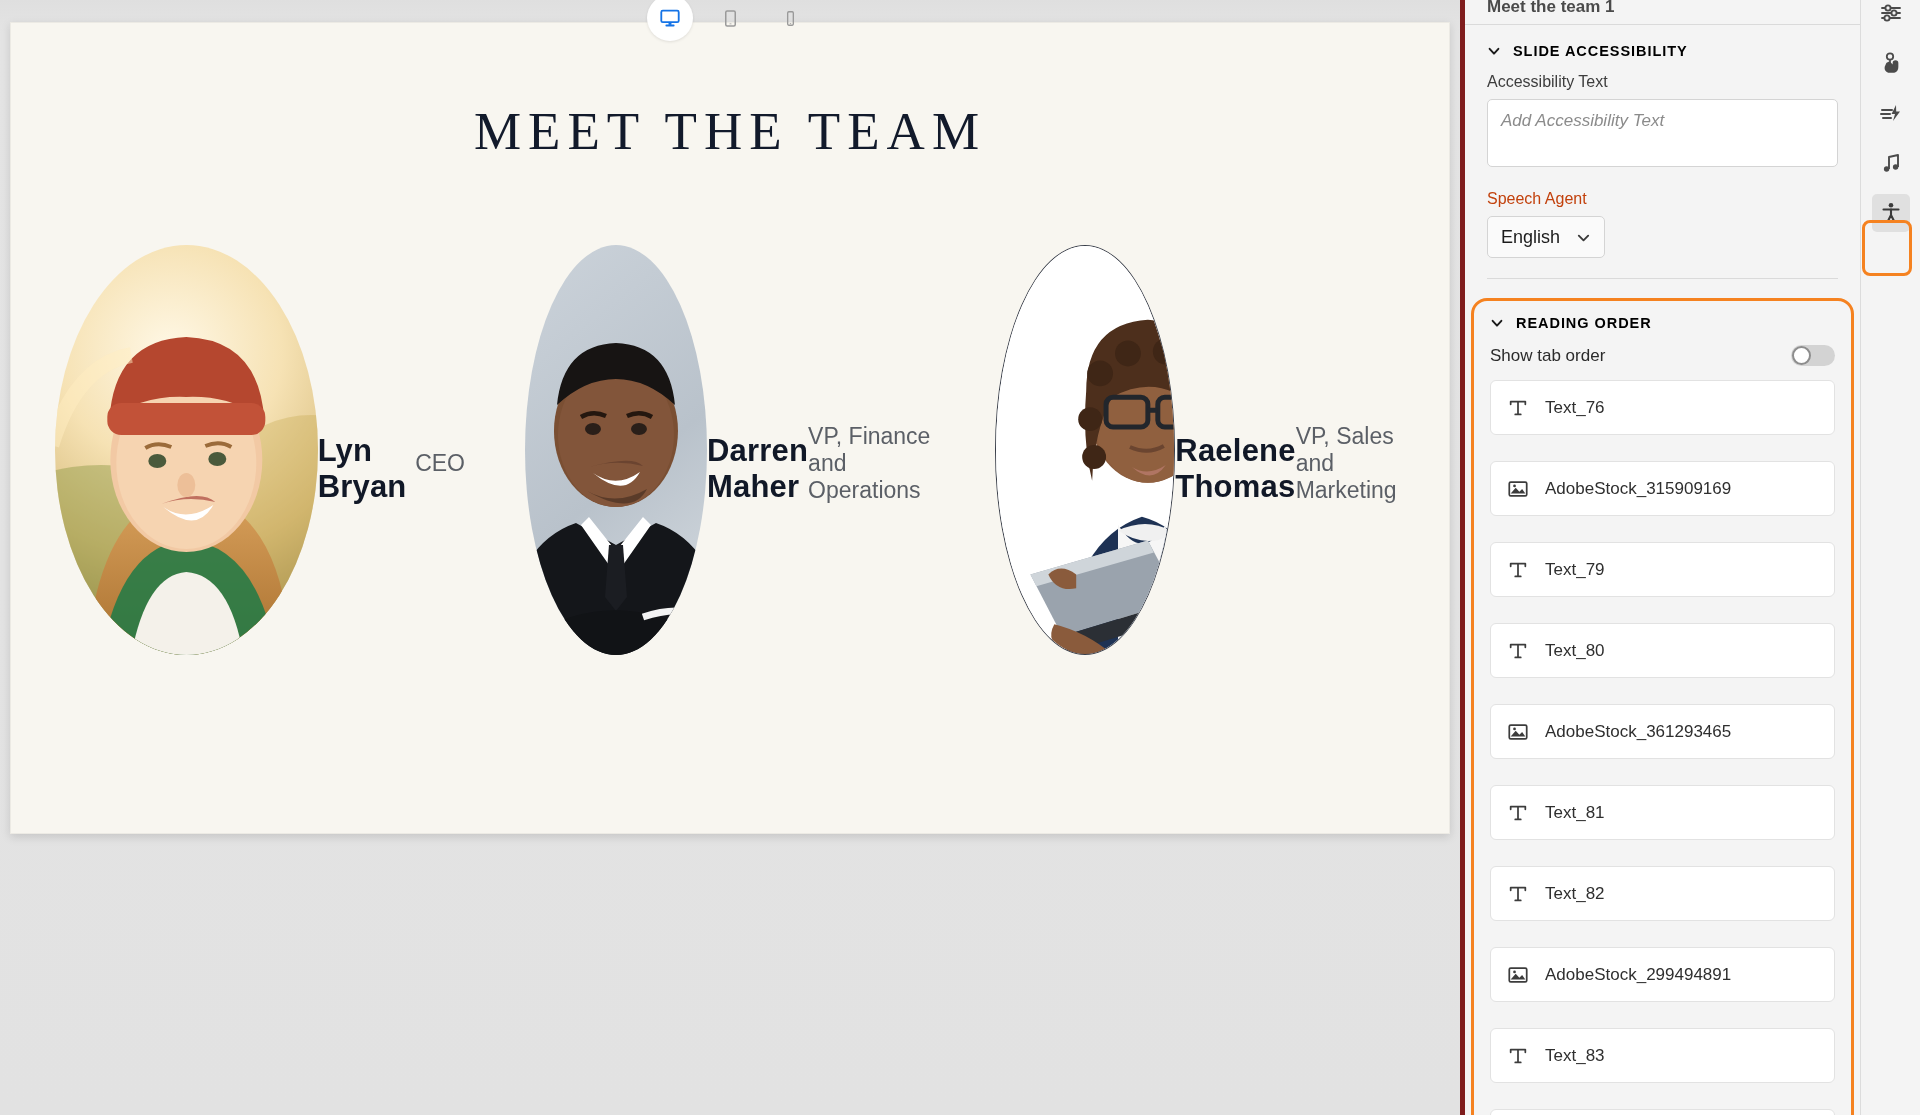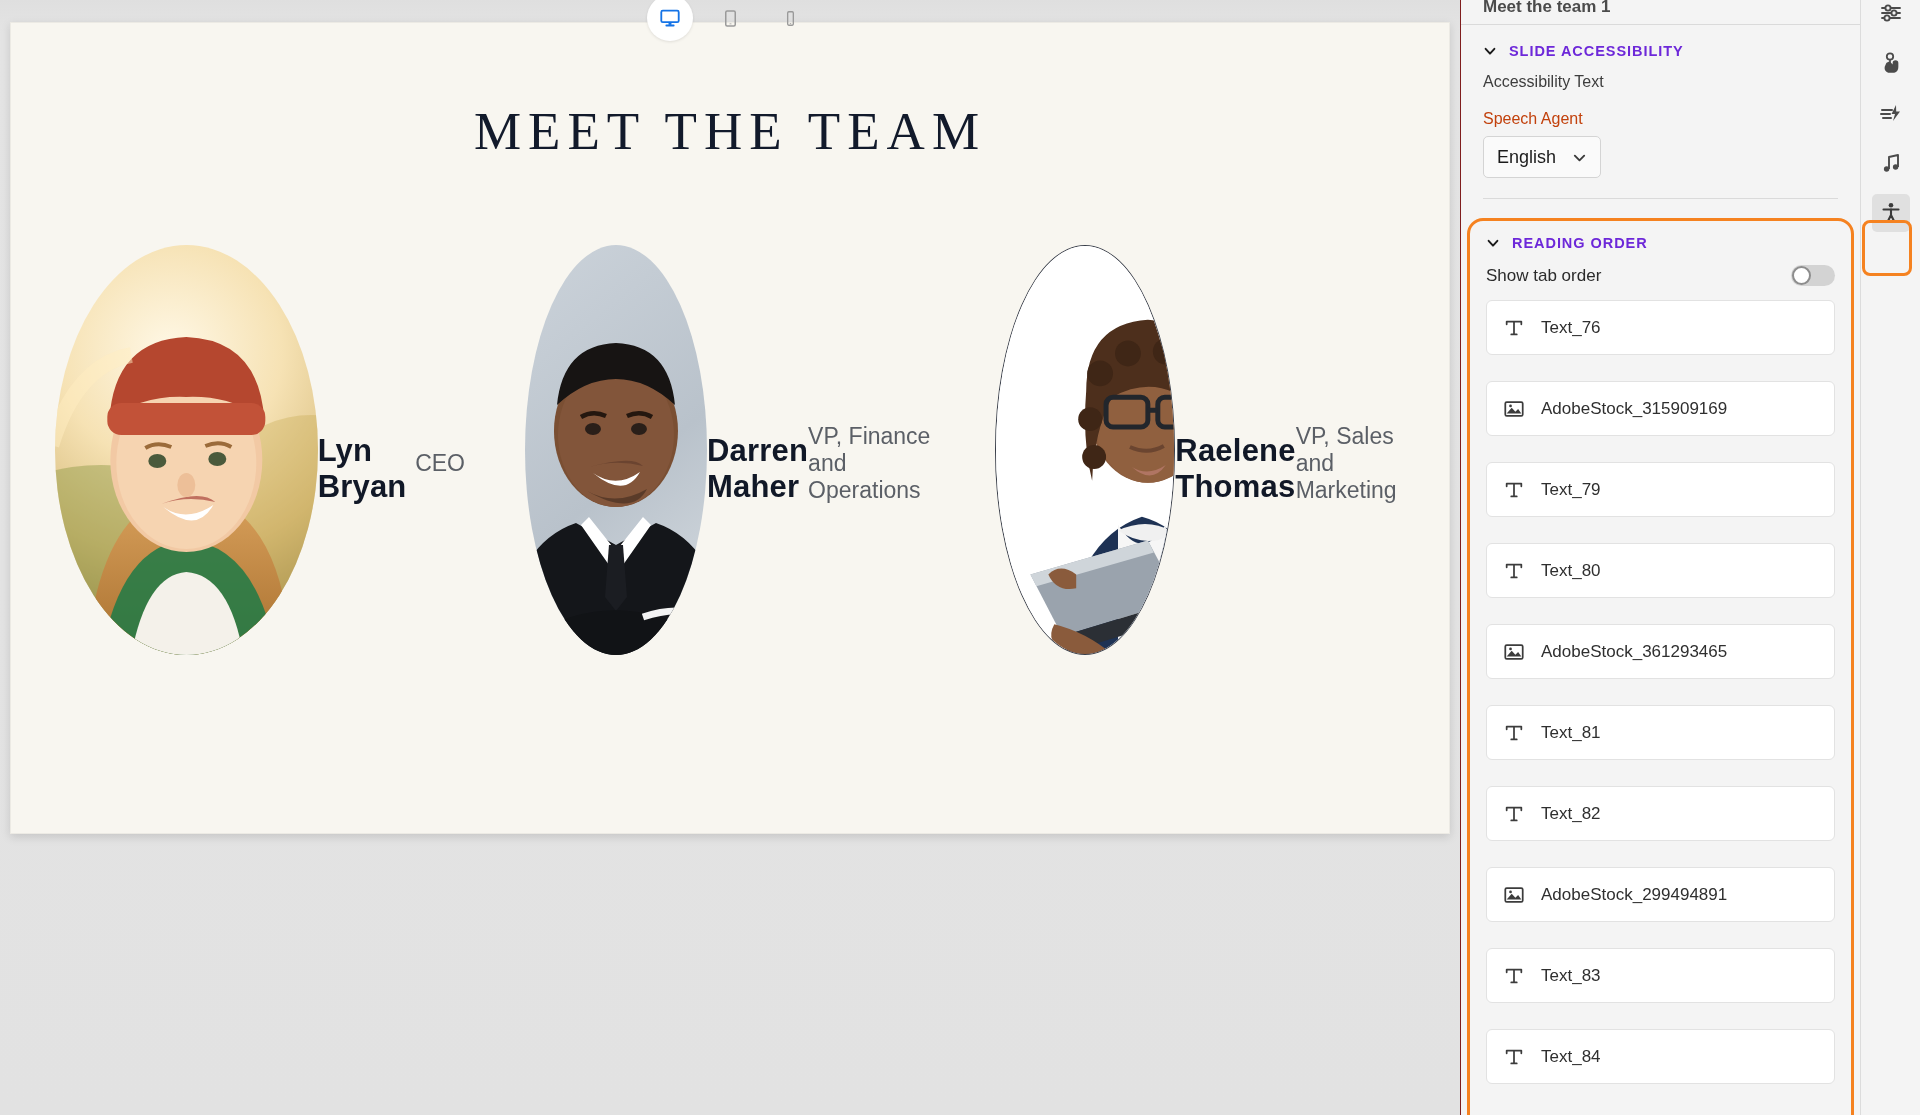--- a/index.html
+++ b/index.html
@@ -60,38 +60,38 @@
     margin-top: 38px;
     font-size: 31px; font-weight: 700; color: #111827; letter-spacing: .2px;
   }
   .m-role { margin-top: 26px; font-size: 23px; font-weight: 400; color: #5b5f66; }
 
   
   .props-panel {
     position: absolute; right: 60px; top: 0;
     width: 400px; height: 1115px;
     background: #f4f4f4;
-    border-left: 1px solid #7f1d1d;
+    border-left: 5px solid #7f1d1d;
     overflow: hidden;
   }
   .panel-topclip {
     height: 18px; padding: 0 22px;
     font-size: 17px; font-weight: 700; color: #4b4b4b;
     overflow: hidden; line-height: 14px;
   }
   .panel-divider { height: 1px; background: #dadada; margin-top: 6px; }
 
   .section { padding: 18px 22px 0 22px; }
   .sec-head {
     display: flex; align-items: center; gap: 12px;
     margin-bottom: 14px;
   }
   .chev { width: 14px; height: 14px; display: block; }
   .sec-title {
-    font-size: 14.5px; font-weight: 700; letter-spacing: .95px; color: #6d28d9;
+    font-size: 14.5px; font-weight: 700; letter-spacing: .95px; color: #000000;
   }
   .field-label { font-size: 16px; color: #3d3d3d; margin-bottom: 8px; }
   .acc-textarea {
     width: 100%; height: 68px; background: #ffffff;
     border: 1px solid #d4d4d4; border-radius: 5px;
     padding: 11px 13px;
     font-family: "Liberation Sans", sans-serif;
     font-size: 17px; color: #8b8b8b; font-style: italic;
     resize: none; outline: none;
   }
@@ -307,20 +307,21 @@
 
     <div class="section">
       <div class="sec-head">
         <svg class="chev" viewBox="0 0 16 16">
           <path d="M3 5.5 L8 11 L13 5.5" fill="none" stroke="#1b1b1b" stroke-width="2.2" stroke-linecap="round" stroke-linejoin="round"></path>
         </svg>
         <span class="sec-title">SLIDE ACCESSIBILITY</span>
       </div>
 
       <div class="field-label">Accessibility Text</div>
+      <textarea class="acc-textarea" placeholder="Add Accessibility Text" style=""></textarea>
 
       <div class="speech-label">Speech Agent</div>
       <div class="select-box">
         <span>English</span>
         <svg width="15" height="15" viewBox="0 0 16 16">
           <path d="M3 6 L8 11 L13 6" fill="none" stroke="#3a3a3a" stroke-width="2" stroke-linecap="round" stroke-linejoin="round"></path>
         </svg>
       </div>
       <div class="sec-sep"></div>
     </div>

